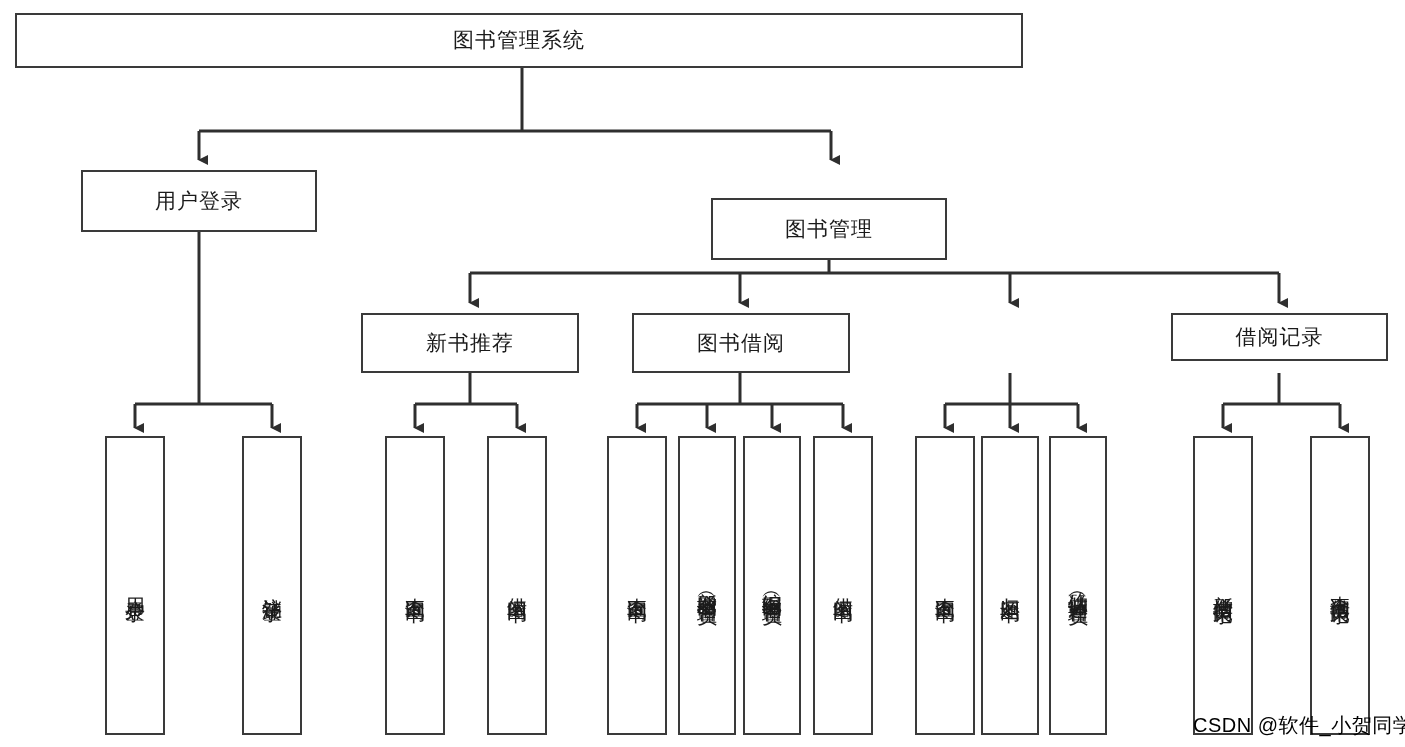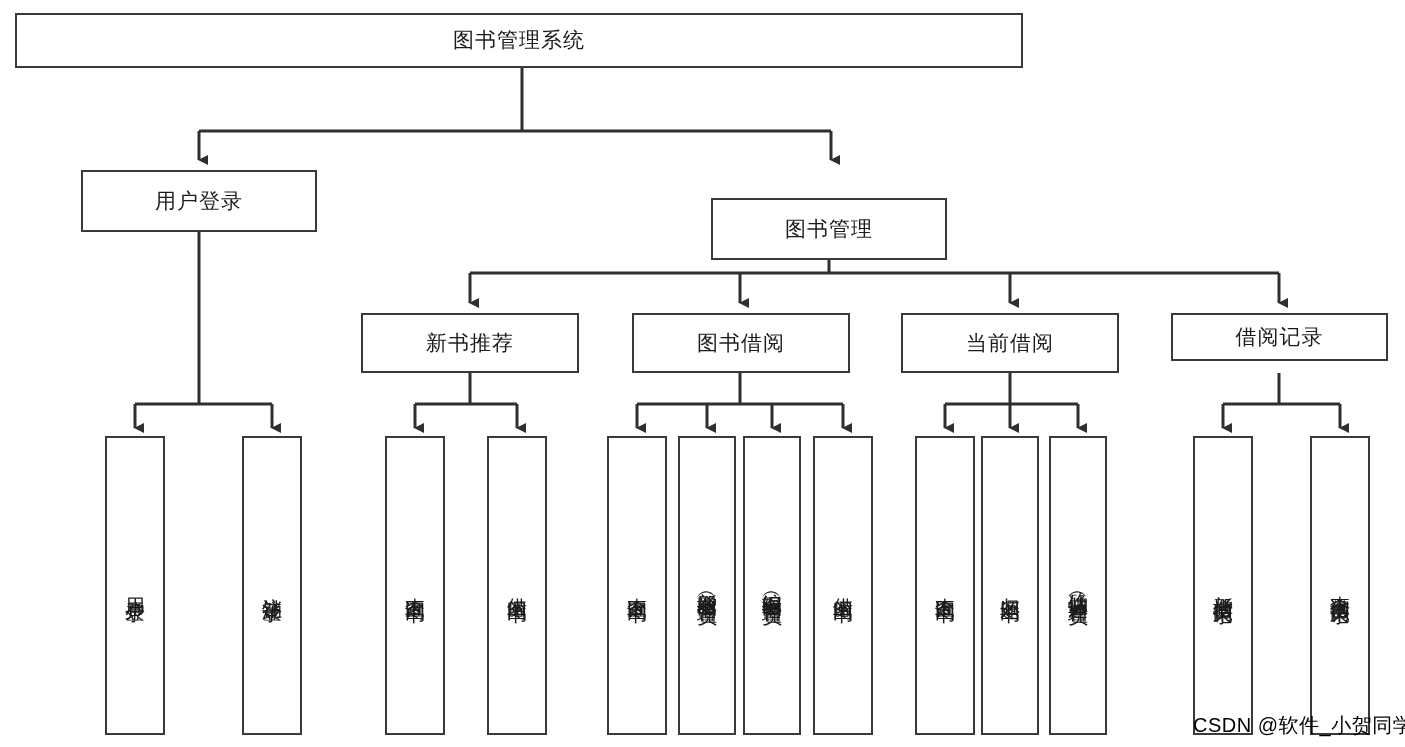--- a/index.html
+++ b/index.html
@@ -81,23 +81,20 @@
   <div class="node h-node" style="left:711px;top:170px;width:236px;height:62px;margin-top:28px;">
     <span class="lbl">图书管理</span>
   </div>
 
   <div class="node h-node" style="left:632px;top:313px;width:218px;height:60px;">
     <span class="lbl">图书借阅</span>
   </div>
   <div class="node h-node" style="left:361px;top:313px;width:218px;height:60px;">
     <span class="lbl">新书推荐</span>
   </div>
-  <div class="node h-node" style="left:901px;top:313px;width:218px;height:60px;">
-    <span class="lbl">当前借阅</span>
-  </div>
   <div class="node h-node" style="left:1171px;top:313px;width:217px;height:48px;">
     <span class="lbl">借阅记录</span>
   </div>
 
   <div class="node v-node" style="left:105px;top:436px;width:60px;height:299px;">
     <span class="lbl">用户登录</span>
   </div>
   <div class="node v-node" style="left:242px;top:436px;width:60px;height:299px;">
     <span class="lbl">注销登录</span>
   </div>

